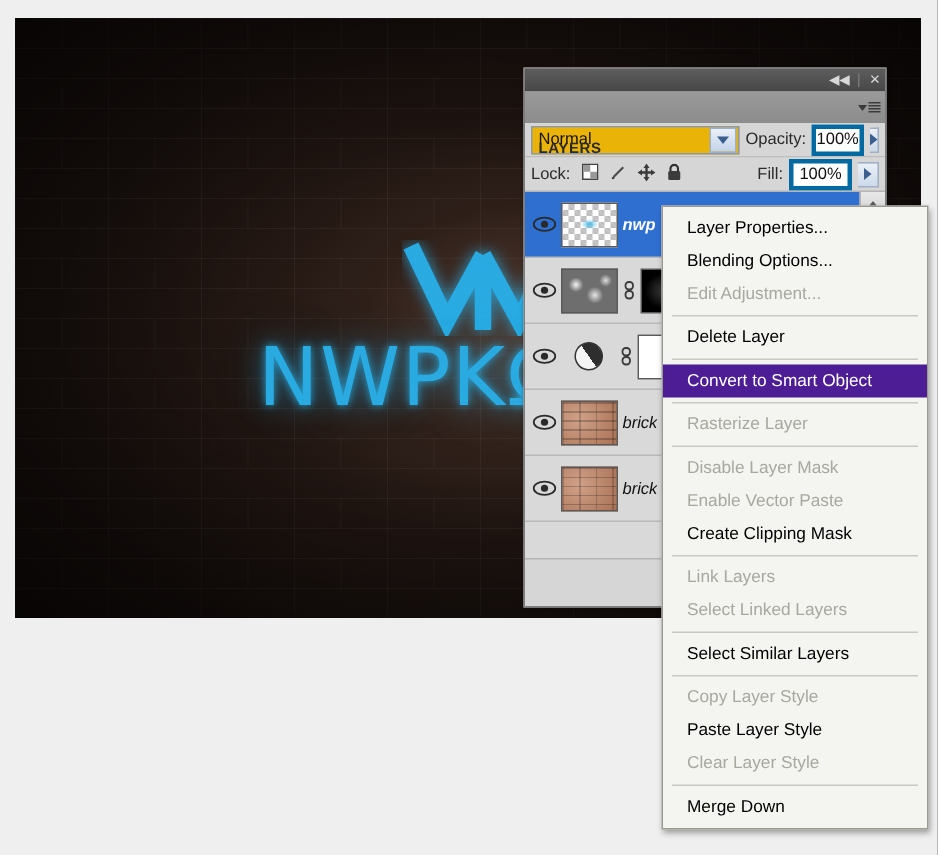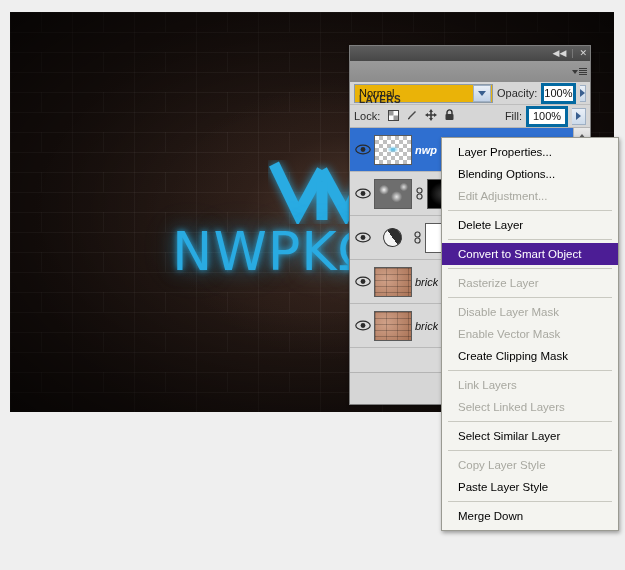--- a/index.html
+++ b/index.html
@@ -404,28 +404,29 @@
   <div class="mi">Blending Options...</div>
   <div class="mi disabled">Edit Adjustment...</div>
   <div class="msep"></div>
   <div class="mi">Delete Layer</div>
   <div class="msep"></div>
   <div class="mi hl">Convert to Smart Object</div>
   <div class="msep"></div>
   <div class="mi disabled">Rasterize Layer</div>
   <div class="msep"></div>
   <div class="mi disabled">Disable Layer Mask</div>
-  <div class="mi disabled">Enable Vector Mask</div>
+  <div class="mi disabled">Enable Vector Paste</div>
   <div class="mi">Create Clipping Mask</div>
   <div class="msep"></div>
   <div class="mi disabled">Link Layers</div>
   <div class="mi disabled">Select Linked Layers</div>
   <div class="msep"></div>
-  <div class="mi">Select Similar Layer</div>
+  <div class="mi">Select Similar Layers</div>
   <div class="msep"></div>
   <div class="mi disabled">Copy Layer Style</div>
   <div class="mi">Paste Layer Style</div>
+  <div class="mi disabled">Clear Layer Style</div>
   <div class="msep"></div>
   <div class="mi">Merge Down</div>
 
 </div>
 
 </div>
 
 </body></html>

